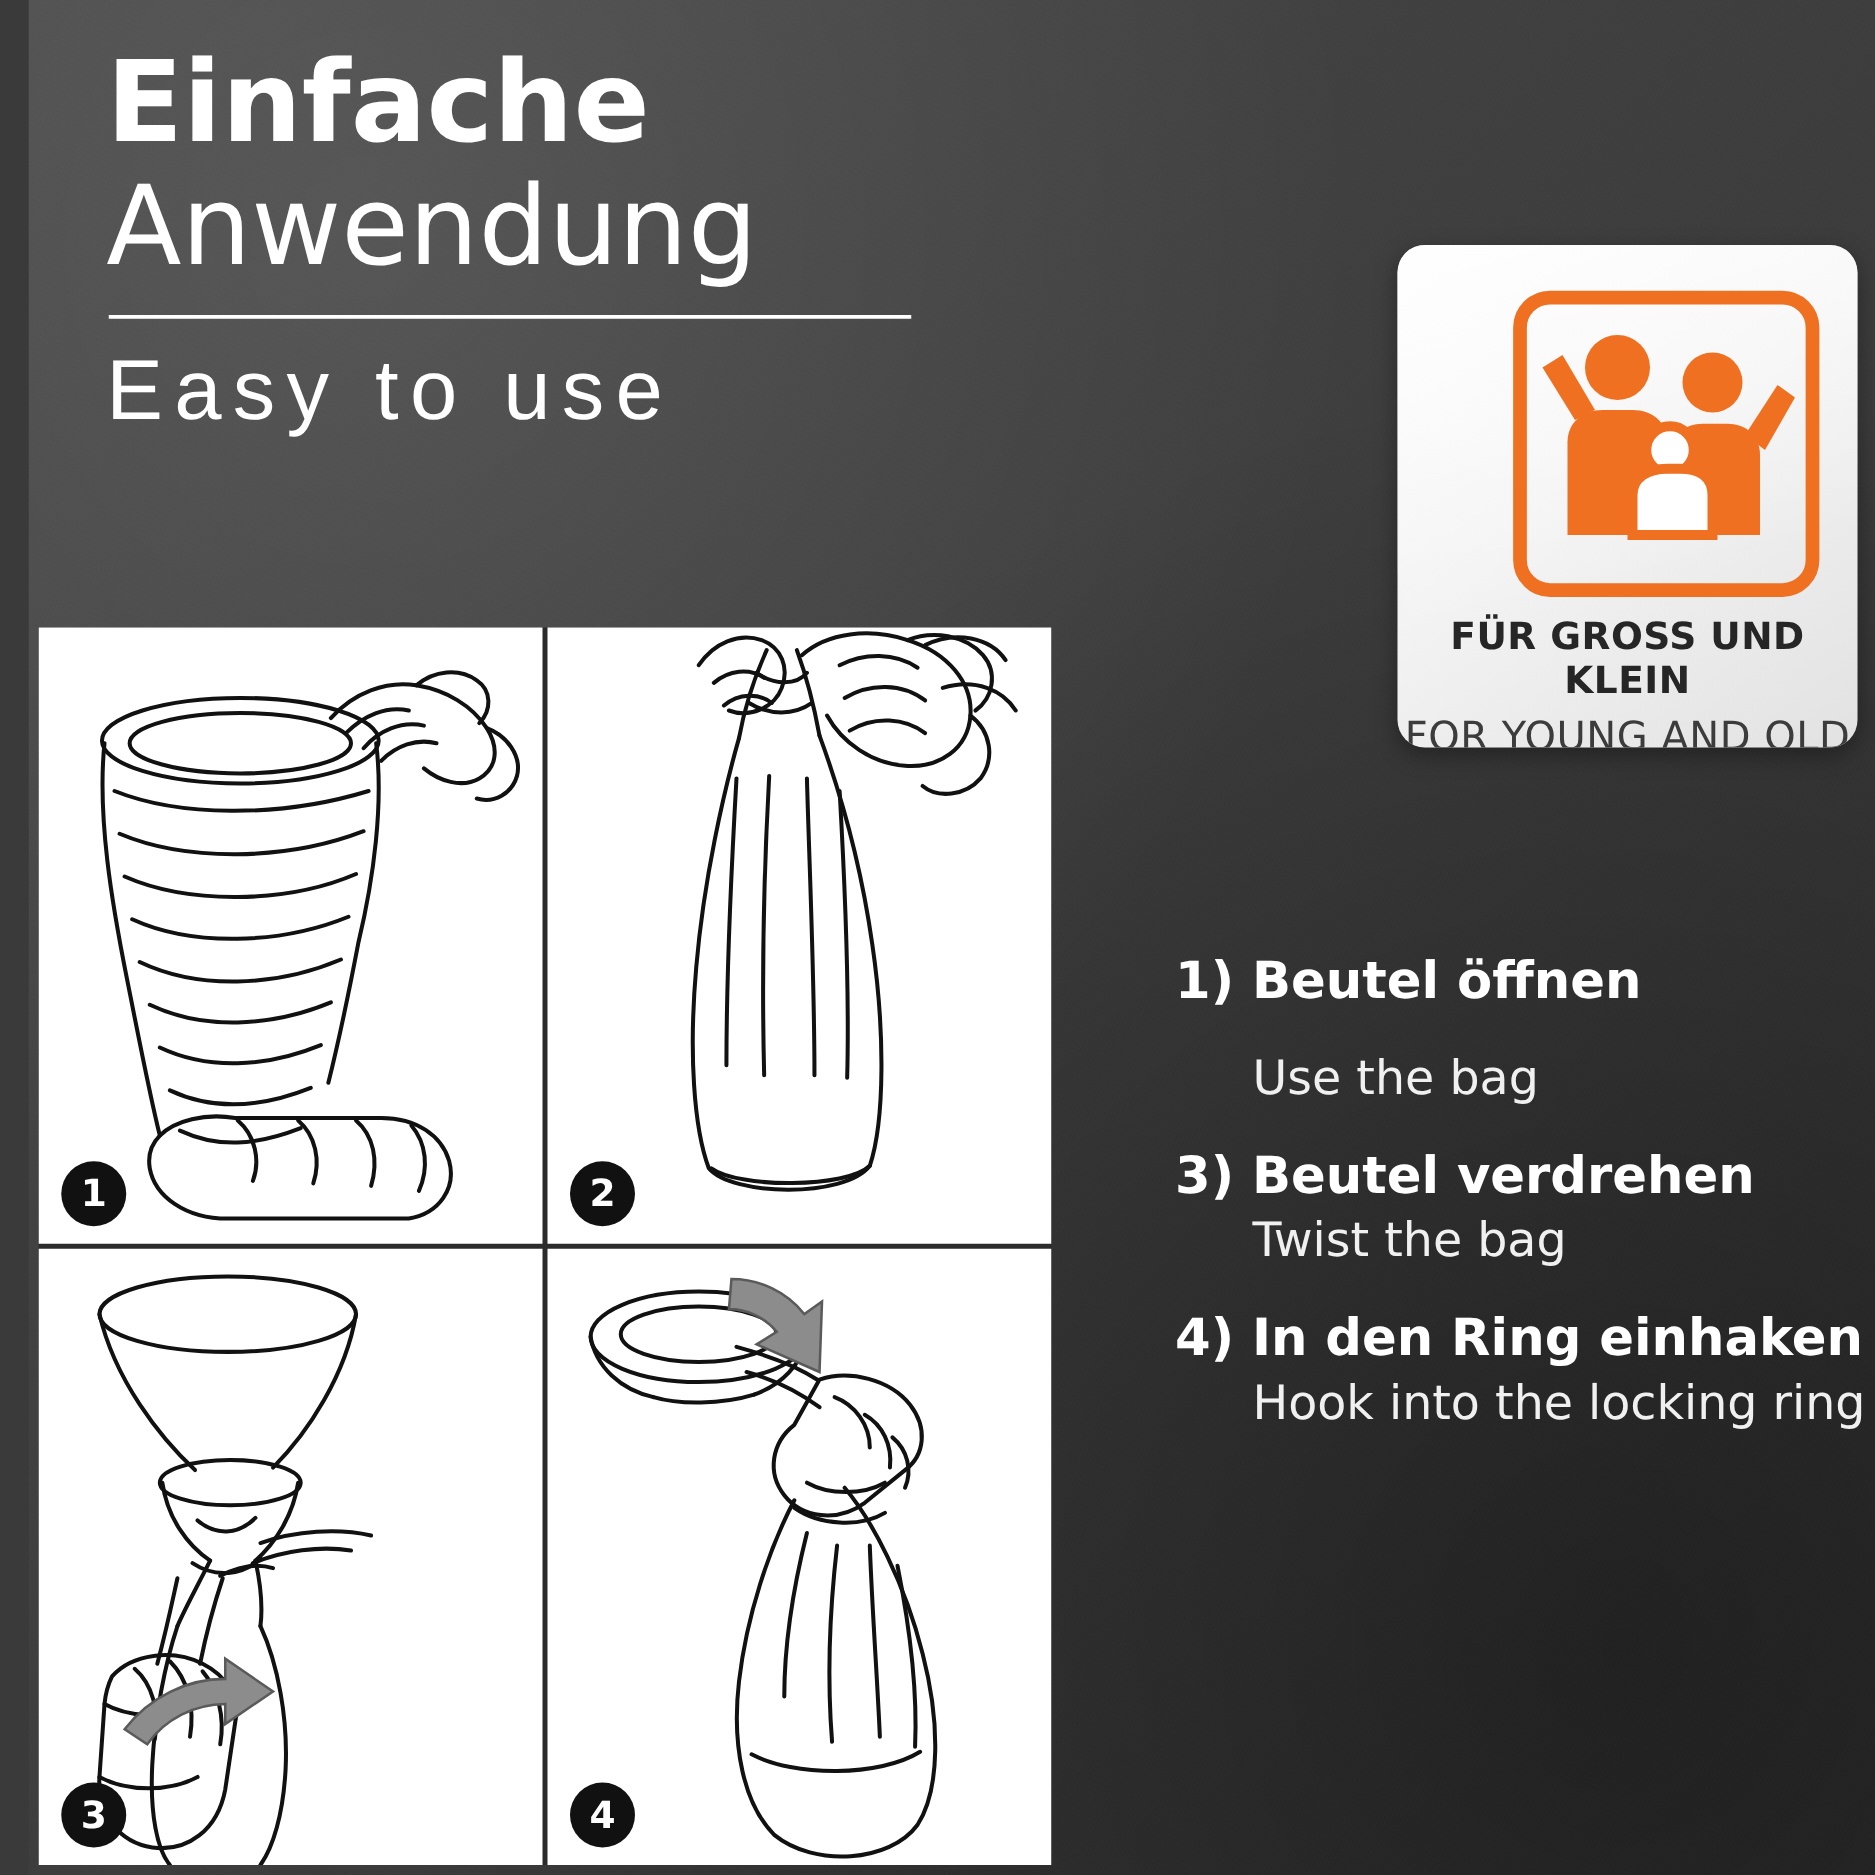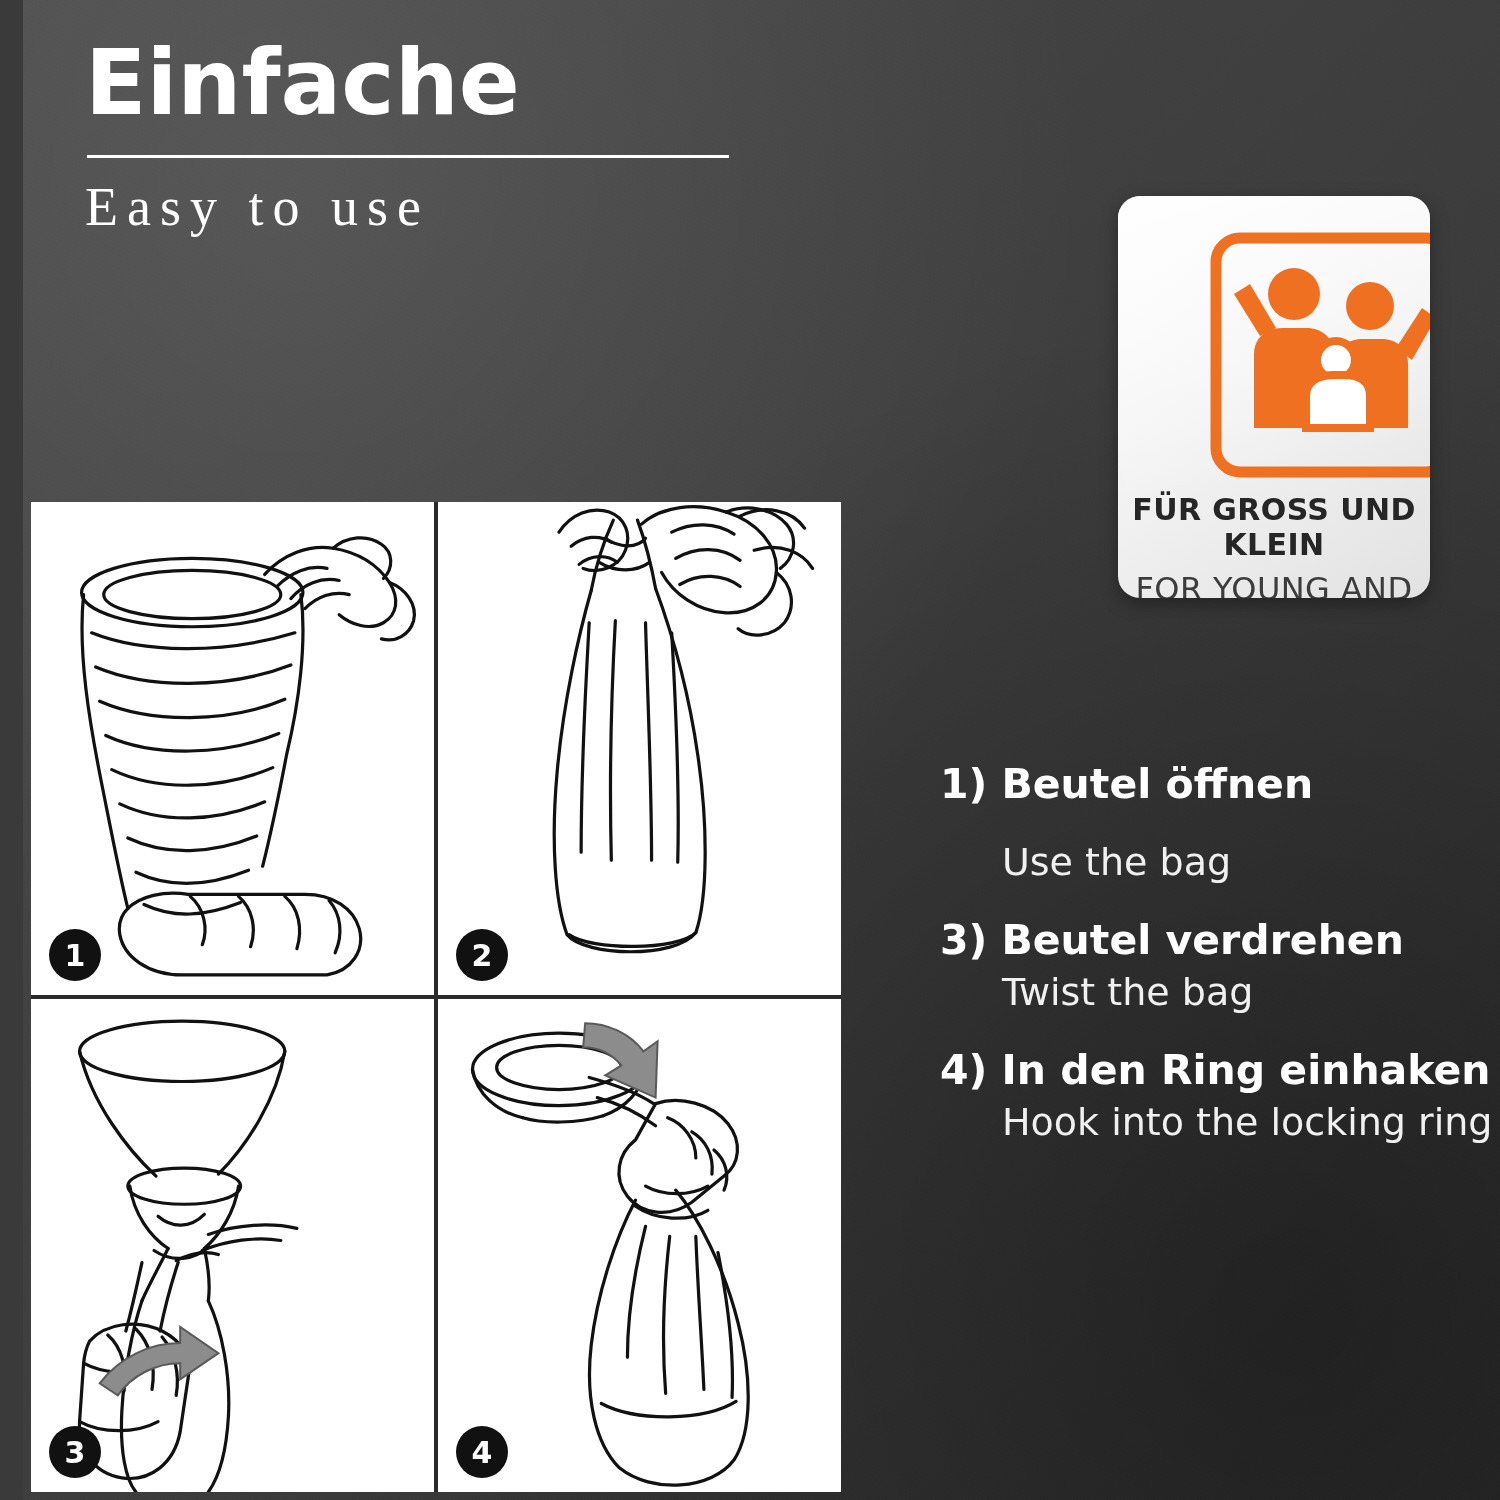--- a/index.html
+++ b/index.html
@@ -58,32 +58,32 @@
     margin-top: 2px;
   }
   .rule {
     width: 642px;
     height: 3px;
     background: #ffffff;
     margin: 24px 0 18px 2px;
   }
   .subhead {
     color: #ffffff;
-    font-family: Liberation Serif, serif;
+    font-family: Liberation Sans, sans-serif;
     font-weight: 400;
-    font-size: 54px;
+    font-size: 68px;
     letter-spacing: 9px;
   }
 
   
   .badge {
     position: absolute;
     left: 1095px;
     top: 196px;
-    width: 312px;
+    width: 368px;
     height: 402px;
     background: linear-gradient(145deg, #fdfdfd 0%, #f3f3f3 46%, #e2e2e2 100%);
     border-radius: 22px;
     box-shadow: 0 6px 18px rgba(0,0,0,0.35);
     overflow: hidden;
   }
   .badge .sheen {
     position: absolute;
     left: -40px;
     top: -120px;
@@ -194,20 +194,21 @@
   }
 </style>
 </head>
 <body>
 
 <div class="poster">
   <div class="grain"></div>
 
   <div class="headline">
     <span class="l1">Einfache</span>
+    <span class="l2">Anwendung</span>
     <div class="rule"></div>
     <div class="subhead">Easy to use</div>
   </div>
 
   <div class="badge">
     <div class="sheen"></div>
     <div class="badge-icon">
       <svg viewBox="0 0 246 246" xmlns="http://www.w3.org/2000/svg">
         <rect x="6" y="6" width="234" height="234" rx="24" ry="24" fill="none" stroke="#F07021" stroke-width="11"></rect>
 

